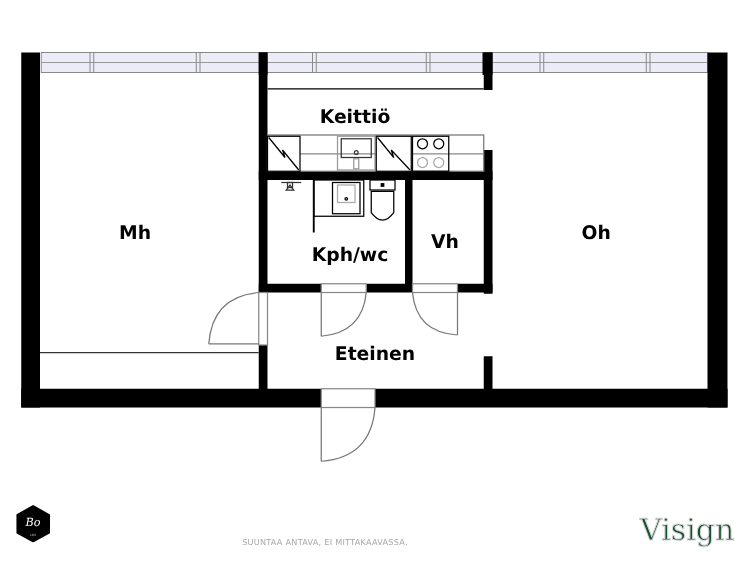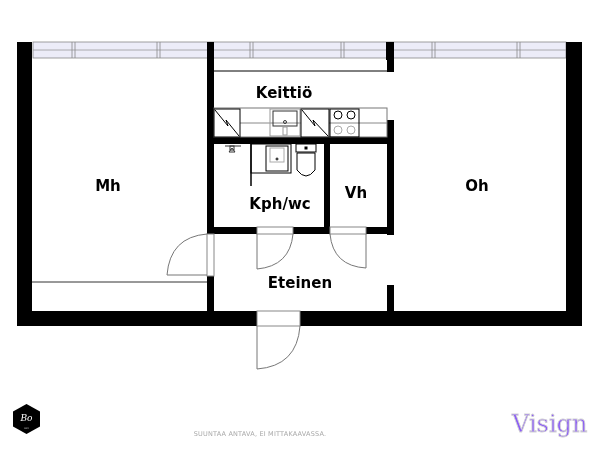--- a/index.html
+++ b/index.html
@@ -1,21 +1,21 @@
 <!DOCTYPE html>
 <html><head>
 <meta charset="utf-8">
 <style>
   html, body { margin: 0; padding: 0; background: #ffffff; }
   body { width: 600px; height: 450px; position: relative; overflow: hidden; font-family: "DejaVu Sans", sans-serif; }
   #plan { position: absolute; left: 0; top: 0; width: 600px; height: 450px; }
   .room-label { font-family: "DejaVu Sans", sans-serif; font-weight: bold; fill: #000; }
   .footer-note { position: absolute; left: 0; width: 520px; top: 430px; text-align: center; font-family: "DejaVu Sans", sans-serif; font-size: 6.5px; color: #a8a8a8; letter-spacing: 0.2px; }
   .logo { position: absolute; left: 13px; top: 404px; width: 27px; height: 30px; }
-  .brand { position: absolute; left: 512px; top: 410px; font-family: "DejaVu Serif", serif; font-size: 24px; color: #8b5cf6; -webkit-text-stroke: 0.8px #d4d4d4; letter-spacing: 0px; }
+  .brand { position: absolute; left: 512px; top: 410px; font-family: "DejaVu Serif", serif; font-size: 24px; color: #14532d; -webkit-text-stroke: 0.8px #d4d4d4; letter-spacing: 0px; }
 </style>
 </head>
 <body>
 
 <svg id="plan" viewBox="0 0 600 450" xmlns="http://www.w3.org/2000/svg">
 
   <g>
     <rect x="33" y="42" width="533" height="16" fill="#ececf8" stroke="#888" stroke-width="0.8"></rect>
     <line x1="33" y1="50" x2="566" y2="50" stroke="#999" stroke-width="0.8"></line>
     <g stroke="#888" stroke-width="0.8">

